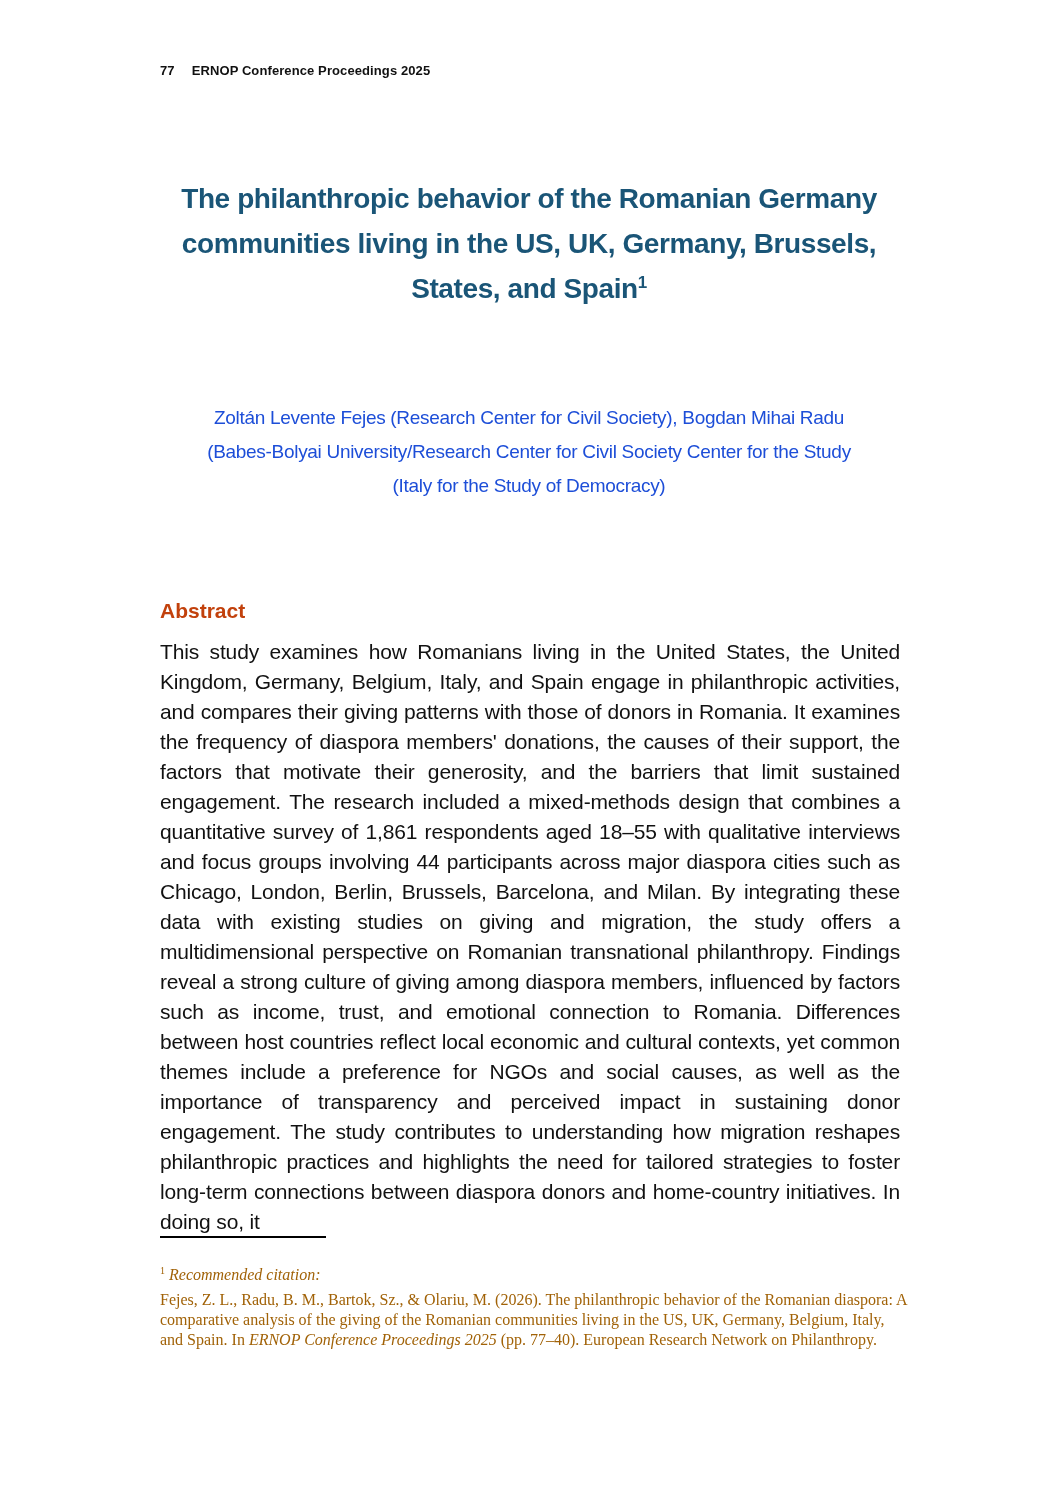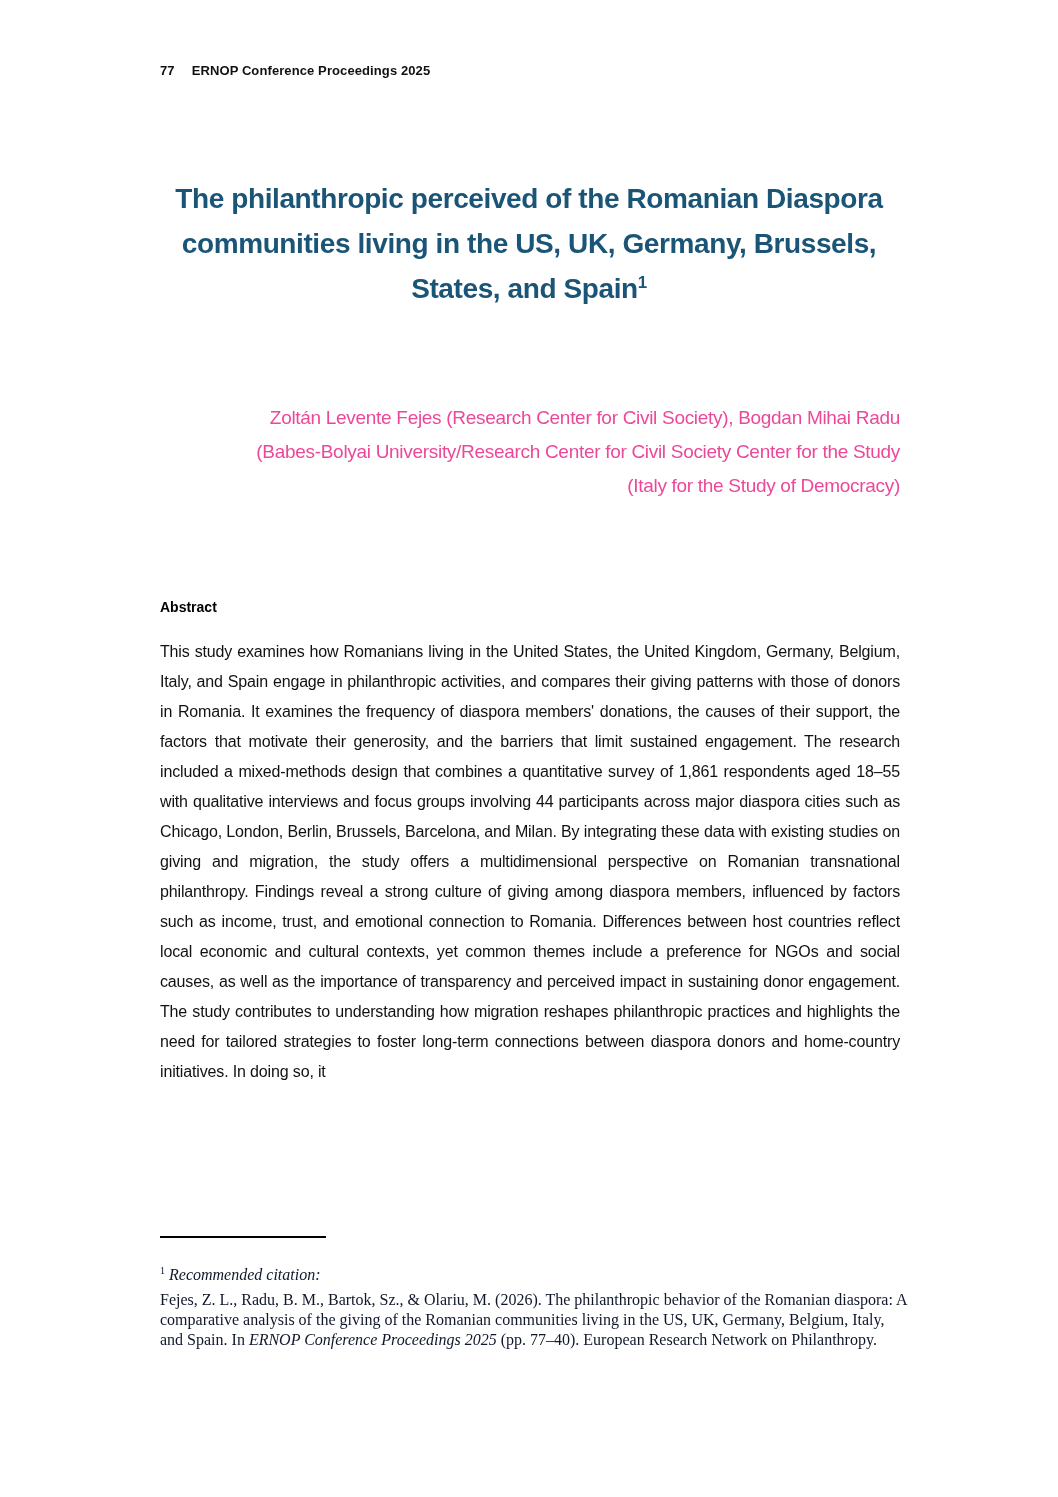--- a/index.html
+++ b/index.html
@@ -41,56 +41,56 @@
   .paper-title sup {
     font-size: 17px;
     line-height: 0;
     vertical-align: super;
   }
   .authors {
     position: absolute;
     left: 158px;
     top: 401px;
     width: 742px;
-    text-align: right;
+    text-align: center;
     font-size: 19px;
     line-height: 34px;
     letter-spacing: -0.3px;
-    color: #ec4899;
+    color: #1d4ed8;
   }
   .authors .aline { display: block; }
   .abstract-heading {
     position: absolute;
     left: 160px;
     top: 599px;
     margin: 0;
-    font-size: 14px;
+    font-size: 21px;
     font-weight: bold;
-    color: #000000;
+    color: #c2410c;
   }
   .abstract-text {
     position: absolute;
     left: 160px;
     top: 637px;
     width: 740px;
     margin: 0;
-    font-size: 16px;
+    font-size: 21px;
     line-height: 30px;
     text-align: justify;
     letter-spacing: -0.15px;
     color: #111111;
   }
   .footnote-area {
     position: absolute;
     left: 160px;
     top: 1236px;
     width: 748px;
     font-family: "Liberation Serif", serif;
     font-size: 16px;
-    color: #0f172a;
+    color: #a16207;
   }
   .footnote-rule {
     width: 166px;
     height: 0;
     border-top: 2px solid #000000;
     margin: 0 0 27px 0;
   }
   .fn-label {
     margin: 0 0 5px 0;
     line-height: 20px;
@@ -106,21 +106,21 @@
 </head>
 <body>
 
 <div class="page">
 
   <header class="running-head">
     <span class="pagenum">77</span><span>ERNOP Conference Proceedings 2025</span>
   </header>
 
   <h1 class="paper-title">
-    <span class="tline">The philanthropic perceived of the Romanian Diaspora</span>
+    <span class="tline">The philanthropic behavior of the Romanian Germany</span>
     <span class="tline">communities living in the US, UK, Germany, Brussels,</span>
     <span class="tline"><span>States, and Spain</span><sup>1</sup></span>
   </h1>
 
   <div class="authors">
     <span class="aline">Zoltán Levente Fejes (Research Center for Civil Society), Bogdan Mihai Radu</span>
     <span class="aline">(Babes-Bolyai University/Research Center for Civil Society Center for the Study</span>
     <span class="aline">(Italy for the Study of Democracy)</span>
   </div>
 

